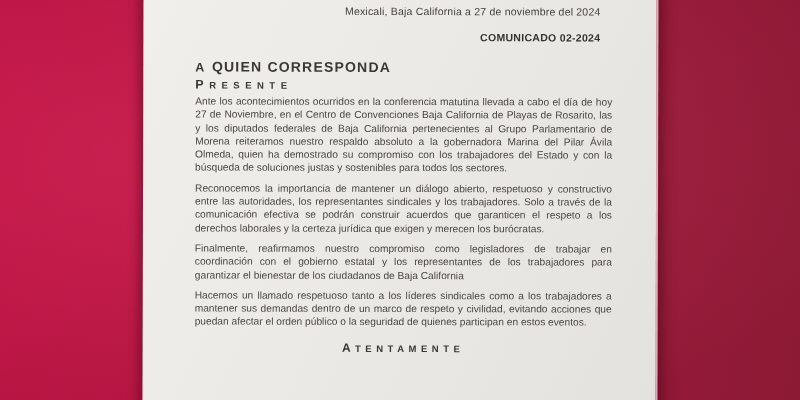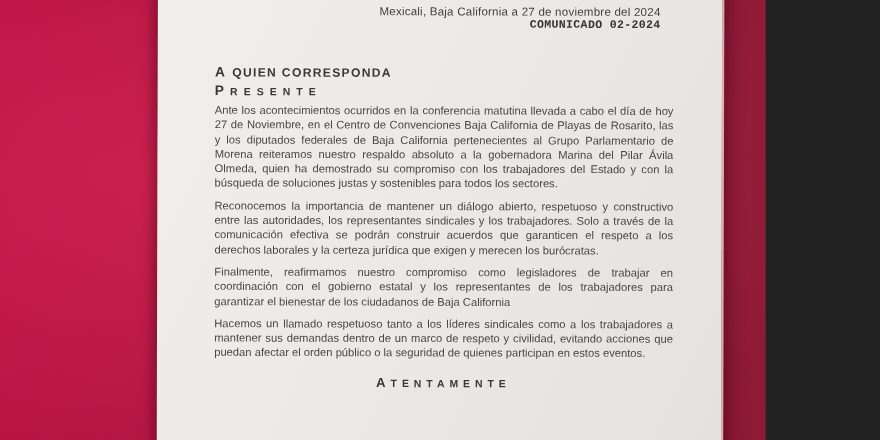--- a/index.html
+++ b/index.html
@@ -2,21 +2,21 @@
 <html><head>
 <meta charset="utf-8">
 <style>
   html, body {
     margin: 0;
     padding: 0;
     background: #222;
   }
   .scene {
     position: relative;
-    width: 696px;
+    width: 800px;
     height: 400px;
     overflow: hidden;
     background: linear-gradient(100deg, #cc1549 0%, #c31746 40%, #a81c40 72%, #9c1d3b 100%);
     font-family: "Liberation Sans", "DejaVu Sans", sans-serif;
   }
   
   .scene::after {
     content: "";
     position: absolute;
     inset: 0;
@@ -55,31 +55,30 @@
   .dateline {
     font-size: 10.5px;
     letter-spacing: 0.2px;
     color: #43413f;
   }
   .comunicado {
     font-size: 10.5px;
     font-weight: bold;
     letter-spacing: 0.3px;
     color: #35332f;
-    margin-top: 0;
-    font-family: Liberation Mono, monospace;
+    margin-top: 14px;
   }
   .salutation {
     position: absolute;
     top: 71px;
     left: 52px;
     color: #3a3835;
   }
   .salutation-line1 {
-    font-size: 11px;
+    font-size: 14px;
     font-weight: bold;
     letter-spacing: 1.2px;
   }
   .salutation-line1::first-letter {
     font-size: 12.5px;
     letter-spacing: 2.5px;
   }
   .salutation-line2 {
     font-size: 9.5px;
     font-weight: bold;

